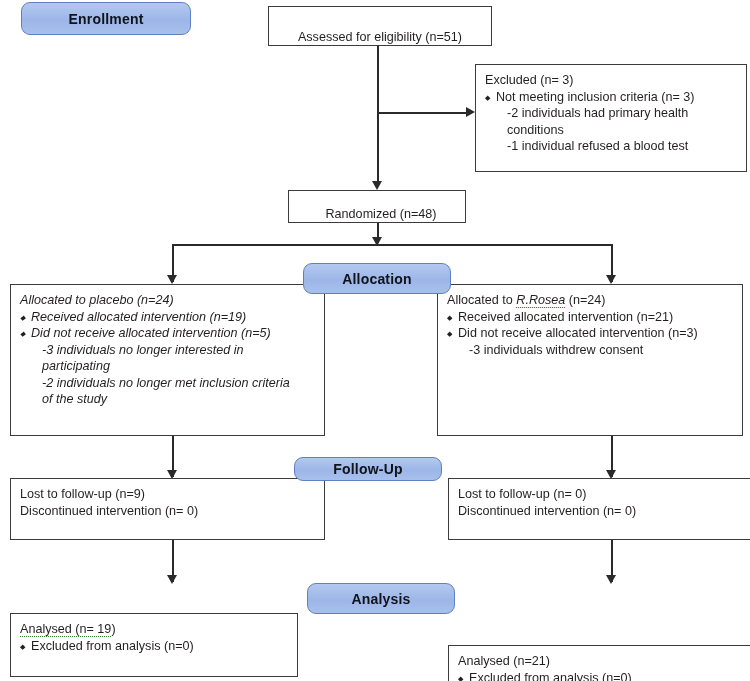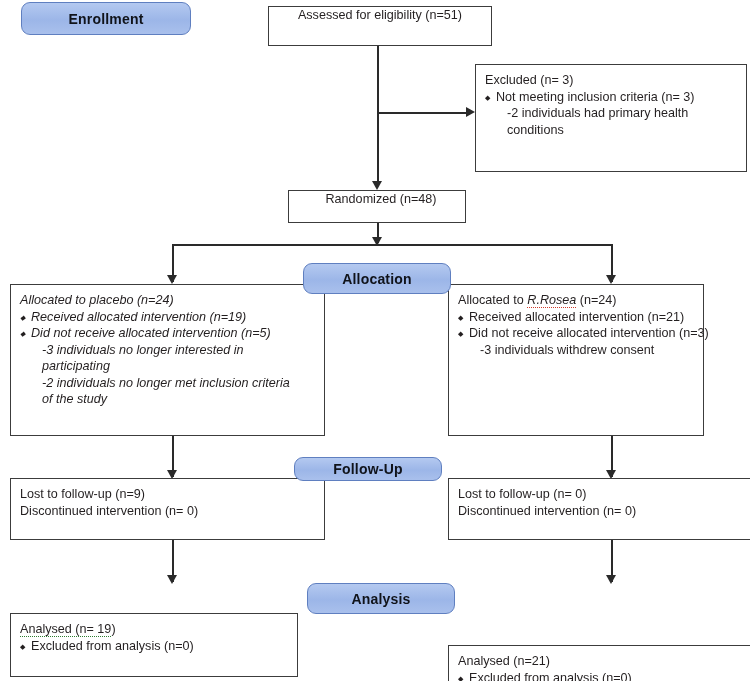--- a/index.html
+++ b/index.html
@@ -25,21 +25,21 @@
     box-sizing: border-box;
     border: 1px solid #3c3c3c;
     background: #ffffff;
     font-size: 12.6px;
     line-height: 16.5px;
     color: #231f20;
     padding: 7px 8px 6px 9px;
   }
   .box.center {
     display: flex;
-    align-items: flex-start;
+    align-items: flex-end;
     justify-content: center;
     padding: 0;
   }
   .stage {
     position: absolute;
     box-sizing: border-box;
     border: 1px solid #5f7fc0;
     border-radius: 9px;
     background: linear-gradient(180deg, #b4c9f0 0%, #9cb6e8 55%, #a9c0ec 100%);
     color: #10131a;
@@ -116,20 +116,21 @@
   <div class="arrow-down" style="left:365px; top:181px;"></div>
 
   <div class="hline" style="left:370px; top:112px; width:94px;"></div>
   <div class="arrow-right" style="left:459px; top:107px;"></div>
 
   <div class="box" style="left:468px; top:64px; width:272px; height:108px;">
     <div class="line">Excluded (n= 3)</div>
     <div class="bullet-line">Not meeting inclusion  criteria (n= 3)</div>
     <div class="sub">-2 individuals  had primary health</div>
     <div class="sub">conditions</div>
+    <div class="sub">-1 individual refused a blood test</div>
   </div>
 
   <div class="box center" style="left:281px; top:190px; width:178px; height:33px;padding-left:8px;">
     <span class="line">Randomized (n=48)</span>
   </div>
 
   <div class="vline" style="left:370px; top:223px; height:20px;"></div>
   <div class="arrow-down" style="left:365px; top:237px;"></div>
 
   <div class="hline" style="left:165px; top:244px; width:441px;"></div>
@@ -145,21 +146,21 @@
   <div class="box" style="left:3px; top:284px; width:315px; height:152px;font-style:italic;">
     <div class="line">Allocated to placebo (n=24)</div>
     <div class="bullet-line">Received allocated intervention  (n=19)</div>
     <div class="bullet-line">Did not receive allocated intervention  (n=5)</div>
     <div class="sub">-3 individuals  no longer interested  in</div>
     <div class="sub">participating</div>
     <div class="sub">-2 individuals  no longer met inclusion criteria</div>
     <div class="sub">of the study</div>
   </div>
 
-  <div class="box" style="left:441px; top:284px; width:256px; height:152px;">
+  <div class="box" style="left:430px; top:284px; width:306px; height:152px;">
     <div class="line"><span>Allocated to </span><span class="misspelled">R.Rosea</span><span> (n=24)</span></div>
     <div class="bullet-line">Received allocated intervention  (n=21)</div>
     <div class="bullet-line">Did not receive allocated intervention  (n=3)</div>
     <div class="sub">-3 individuals  withdrew consent</div>
   </div>
 
   <div class="vline" style="left:165px; top:436px; height:41px;"></div>
   <div class="arrow-down" style="left:160px; top:470px;"></div>
   <div class="vline" style="left:604px; top:436px; height:41px;"></div>
   <div class="arrow-down" style="left:599px; top:470px;"></div>

